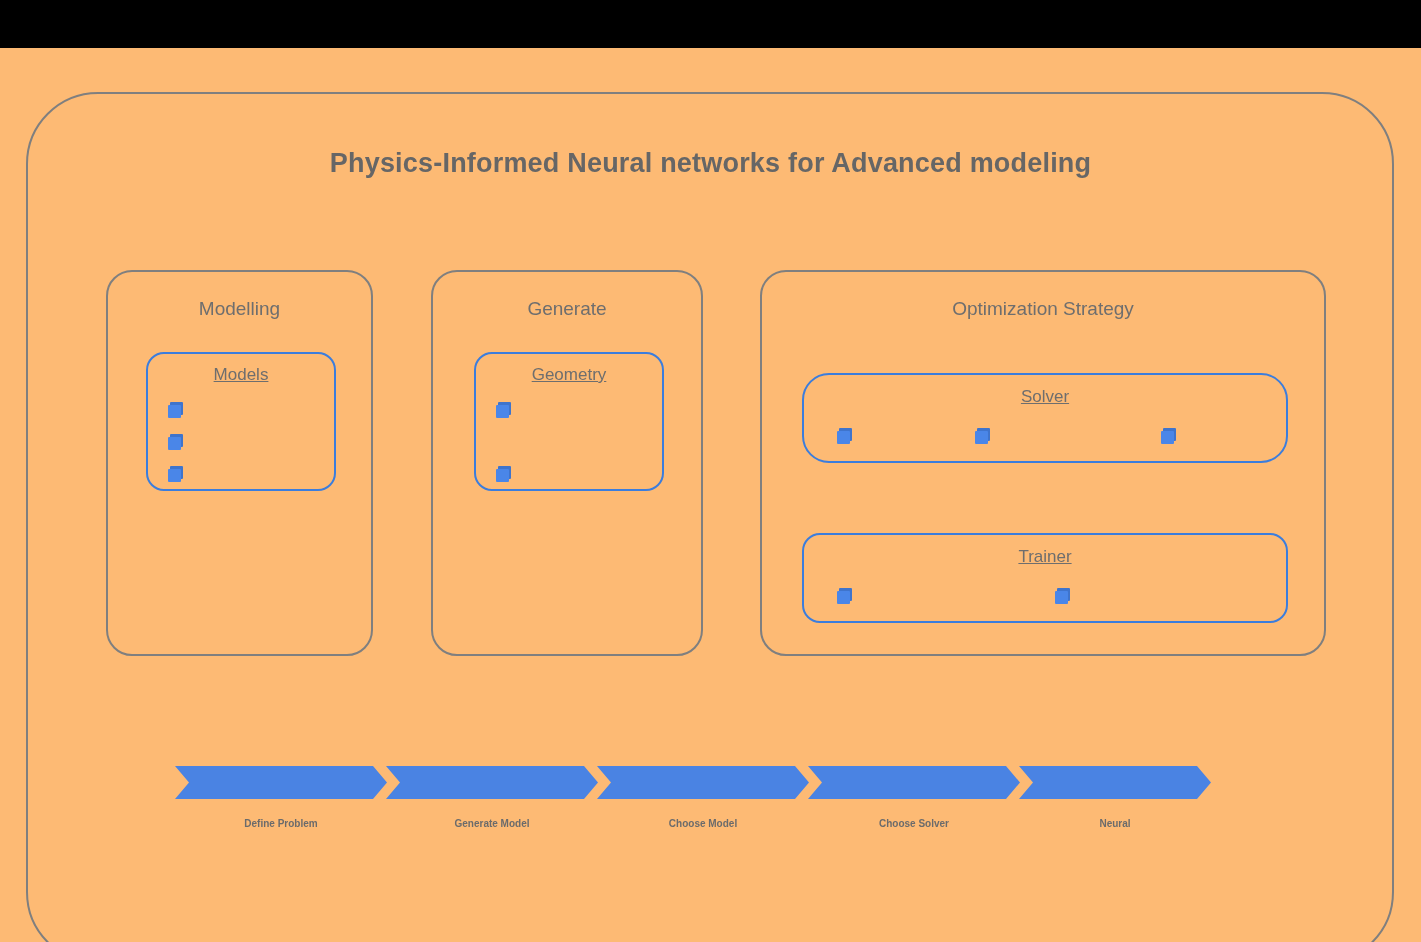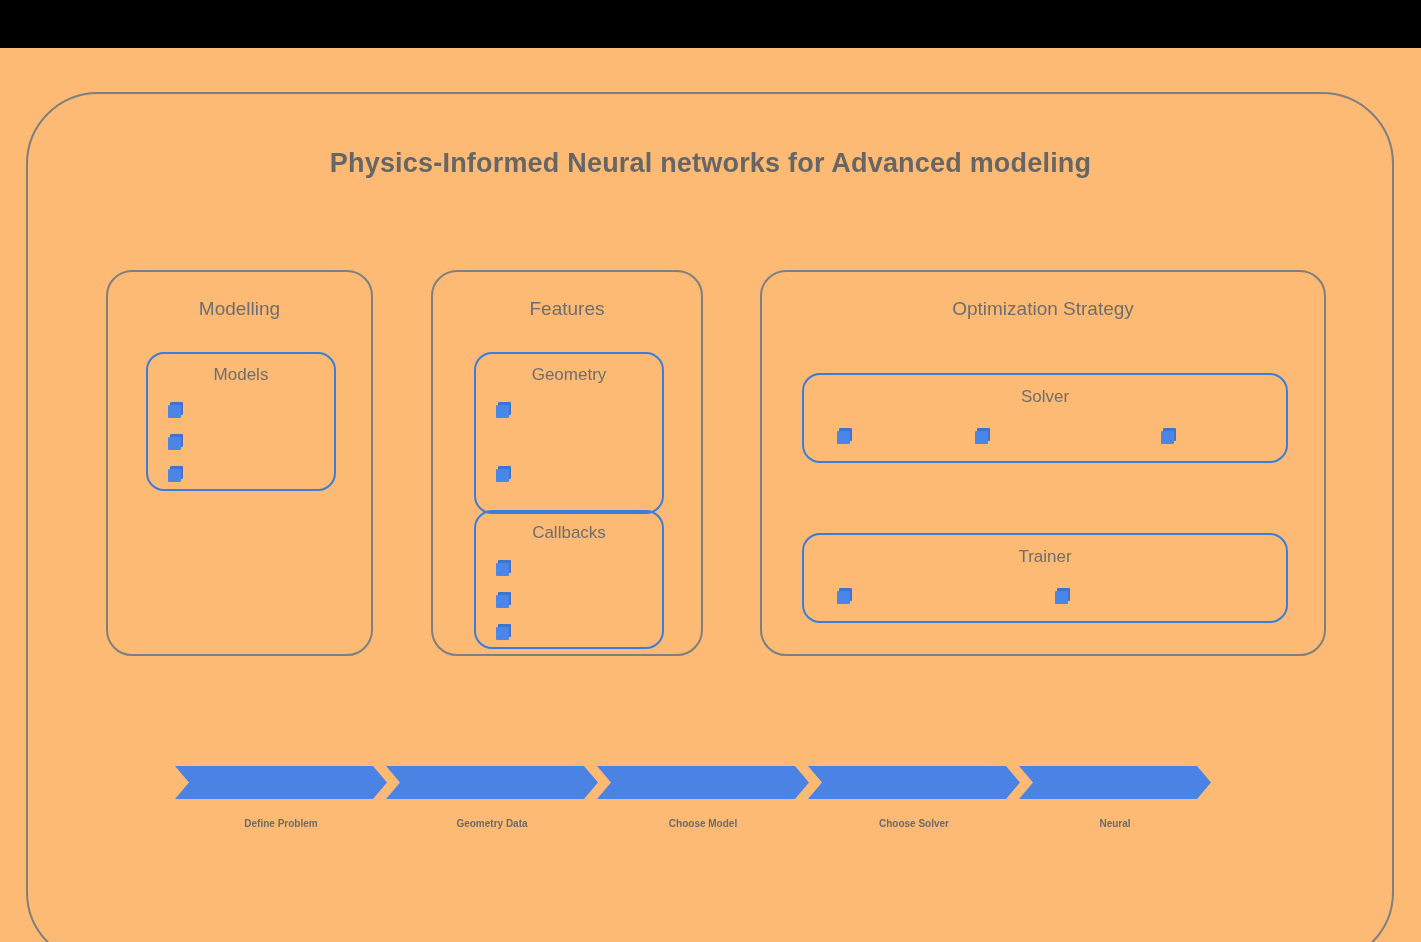--- a/index.html
+++ b/index.html
@@ -73,20 +73,21 @@
     box-sizing: border-box;
   }
   .blue-box-title {
     position: absolute;
     left: 0;
     width: 100%;
     text-align: center;
     font-size: 17px;
     color: #6e6e6e;
     font-weight: normal;
+    text-decoration: underline;
   }
 
   
   .cube {
     position: absolute;
     width: 13px;
     height: 13px;
     background: #4a86e8;
     border-radius: 1px;
   }
@@ -143,50 +144,38 @@
           <span class="cube"></span>
         </div>
       <div class="cube-wrap" style="left:20px; top:115px;">
           <span class="cube"></span>
         </div>
     </div>
 
   </div>
 
   <div class="group-panel" style="left:431px; top:222px; width:272px; height:386px;">
-    <div class="group-title" style="top:26px;">Features</div>
-
-    <div class="blue-box" style="left:41px; top:80px; width:190px; height:162px;">
+    <div class="group-title" style="top:26px;">Generate</div>
+
+    <div class="blue-box" style="left:41px; top:80px; width:190px; height:139px;">
       <div class="blue-box-title" style="top:11px;">Geometry</div>
       <div class="cube-wrap" style="left:20px; top:51px;">
           <span class="cube"></span>
         </div>
       <div class="cube-wrap" style="left:20px; top:115px;">
           <span class="cube"></span>
         </div>
     </div>
 
-    <div class="blue-box" style="left:41px; top:238px; width:190px; height:139px;">
-      <div class="blue-box-title" style="top:11px;">Callbacks</div>
-      <div class="cube-wrap" style="left:20px; top:51px;">
-          <span class="cube"></span>
-        </div>
-      <div class="cube-wrap" style="left:20px; top:83px;">
-          <span class="cube"></span>
-        </div>
-      <div class="cube-wrap" style="left:20px; top:115px;">
-          <span class="cube"></span>
-        </div>
-    </div>
   </div>
 
   <div class="group-panel" style="left:760px; top:222px; width:566px; height:386px;">
     <div class="group-title" style="top:26px;">Optimization Strategy</div>
 
-    <div class="blue-box" style="left:40px; top:101px; width:486px; height:90px;">
+    <div class="blue-box" style="left:40px; top:101px; width:486px; height:90px;border-radius:27px;">
       <div class="blue-box-title" style="top:12px;">Solver</div>
       <div class="cube-wrap" style="left:33px; top:56px;">
           <span class="cube"></span>
         </div>
       <div class="cube-wrap" style="left:171px; top:56px;">
           <span class="cube"></span>
         </div>
       <div class="cube-wrap" style="left:357px; top:56px;">
           <span class="cube"></span>
         </div>
@@ -204,19 +193,19 @@
   </div>
 
   <div class="pipeline">
     <div class="chev" style="left:175px; width:212px;"></div>
     <div class="chev" style="left:386px; width:212px;"></div>
     <div class="chev" style="left:597px; width:212px;"></div>
     <div class="chev" style="left:808px; width:212px;"></div>
     <div class="chev" style="left:1019px; width:192px;"></div>
 
     <div class="chev-label" style="left:175px; width:212px;">Define Problem</div>
-    <div class="chev-label" style="left:386px; width:212px;">Geometry Data</div>
+    <div class="chev-label" style="left:386px; width:212px;">Generate Model</div>
     <div class="chev-label" style="left:597px; width:212px;">Choose Model</div>
     <div class="chev-label" style="left:808px; width:212px;">Choose Solver</div>
     <div class="chev-label" style="left:1019px; width:192px;">Neural</div>
   </div>
 
 </div>
 
 </body></html>

